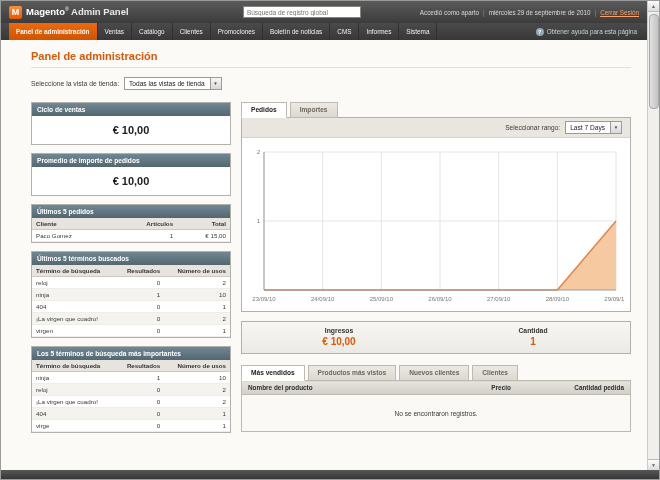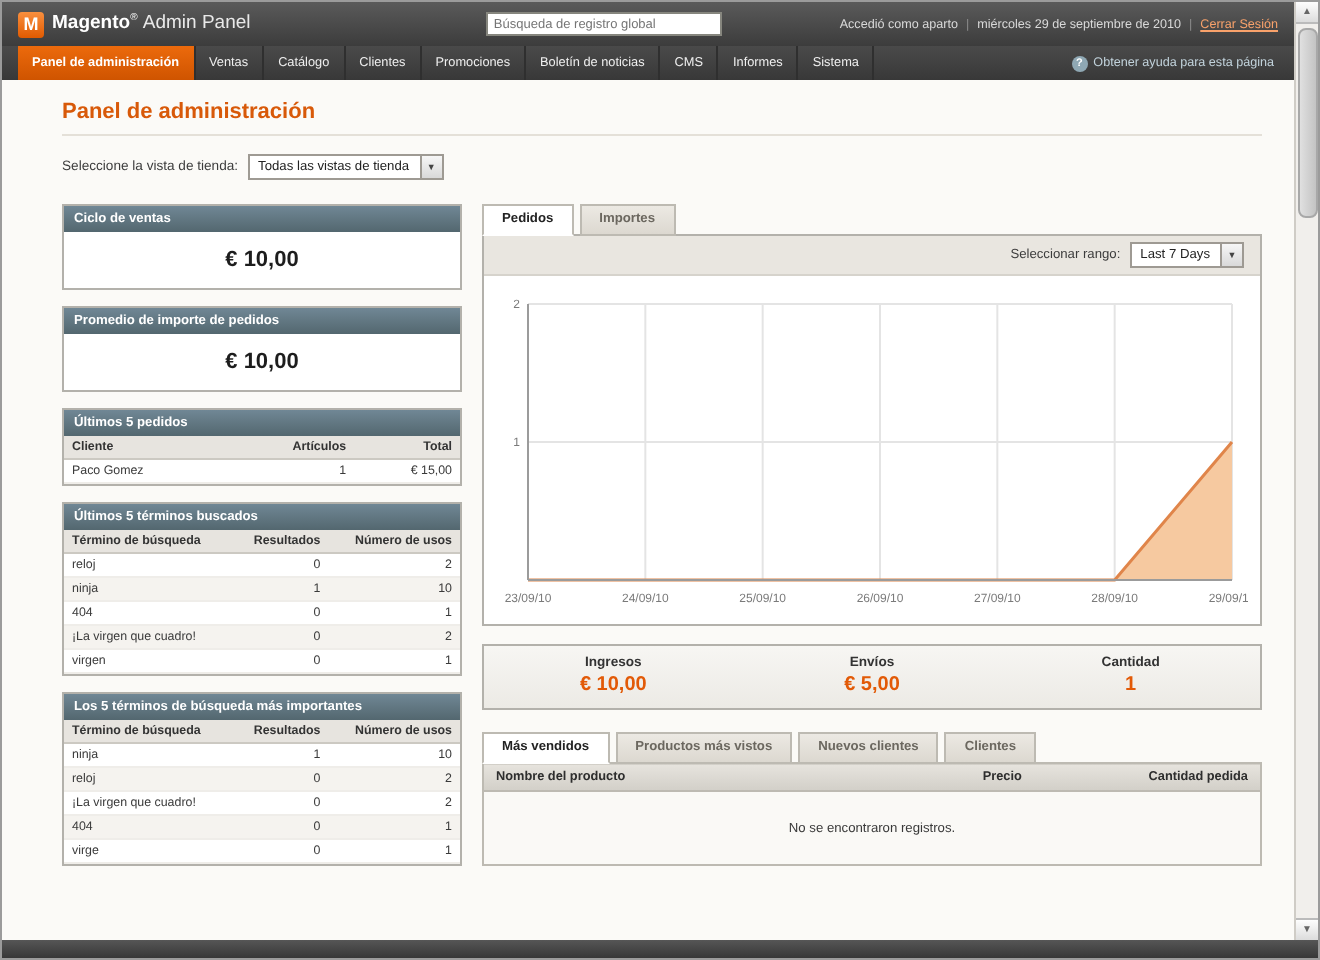--- a/index.html
+++ b/index.html
@@ -8,21 +8,21 @@
   .page{width:660px;height:480px;border:1px solid #9b9b9b;display:flex;flex-direction:column;background:#fbfaf7;overflow:hidden}
   .page-row{flex:1;display:flex;min-height:0}
   .main-col{flex:1;display:flex;flex-direction:column;min-width:0}
 
   
   .topbar{height:22px;background:linear-gradient(#5a5a5a,#3c3c3c);display:flex;align-items:center;padding:0 8px;flex:0 0 auto}
   .logo-group{display:flex;align-items:center;gap:4px;width:175px}
   .logo-badge{width:13px;height:13px;background:linear-gradient(#f98f3e,#e15a00);border-radius:2px;color:#fff;font-weight:bold;font-size:9px;line-height:13px;text-align:center;flex:0 0 auto}
   .logo-text{color:#fff;font-size:9.5px;font-weight:bold;white-space:nowrap}
   .logo-text sup{font-size:5px;font-weight:normal}
-  .lt-normal{font-weight:normal;color:#e9e9e9}
+  .lt-normal{font-weight:bold;color:#e9e9e9}
   .search-group{flex:1;display:flex;justify-content:center}
   .global-search{width:118px;height:12px;font-size:6.5px;border:1px solid #86867e;padding:0 3px;color:#444;font-family:inherit;background:#fff}
   .user-group{display:flex;align-items:center;gap:4px;font-size:6.3px;color:#d9d9d9;white-space:nowrap}
   .user-sep{color:#8b8b8b}
   .logout-link{color:#f9a26b;text-decoration:underline;cursor:pointer}
 
   
   .mainnav{height:17px;background:linear-gradient(#4a4a4a,#383838);display:flex;align-items:stretch;padding-left:8px;flex:0 0 auto}
   .nav-items{display:flex}
   .nav-item{display:flex;align-items:center;padding:0 7px;font-size:6.4px;color:#efefef;border-right:1px solid #2f2f2f;cursor:pointer;text-decoration:none;white-space:nowrap}
@@ -297,24 +297,20 @@
                   </svg>
               </div>
             </div>
 
             <div class="totals">
                 <div class="total-cell">
                   <div class="t-label">Ingresos</div>
                   <div class="t-value">€ 10,00</div>
                 </div>
                 <div class="total-cell">
-                  <div class="t-label">Envíos</div>
-                  <div class="t-value">€ 5,00</div>
-                </div>
-                <div class="total-cell">
                   <div class="t-label">Cantidad</div>
                   <div class="t-value">1</div>
                 </div>
               </div>
 
             <div class="tabs bottom-tabs-row">
                 <span class="tab active">Más vendidos</span>
                 <span class="tab">Productos más vistos</span>
                 <span class="tab">Nuevos clientes</span>
                 <span class="tab">Clientes</span>

